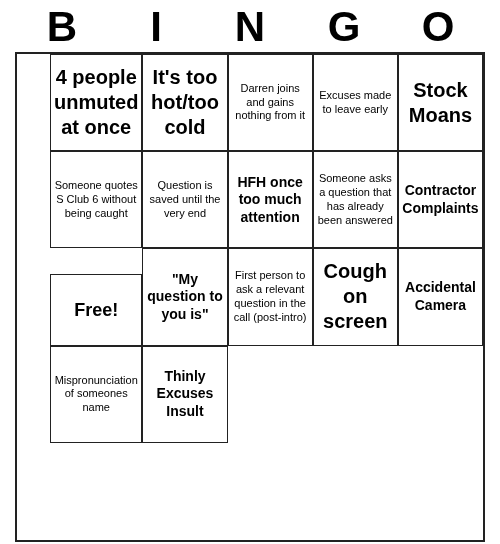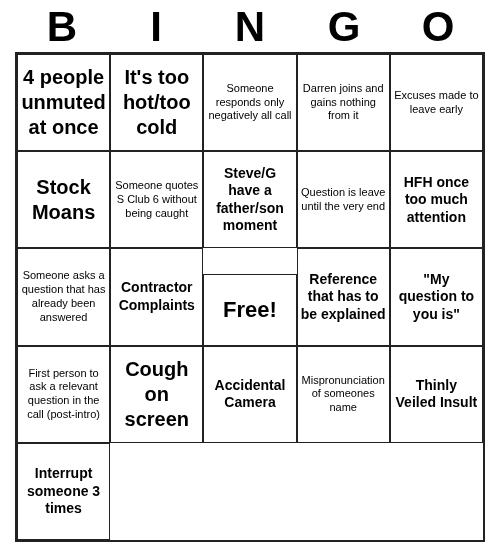--- a/index.html
+++ b/index.html
@@ -26,20 +26,21 @@
       text-align: center;
       line-height: 1;
     }
     .bingo-grid {
       display: grid;
       grid-template-columns: repeat(5, 1fr);
       grid-template-rows: repeat(5, 1fr);
       width: 470px;
       height: 490px;
       border: 2px solid #222;
+      padding-left: 33px;
     }
     .cell {
       border: 1.5px solid #222;
       display: flex;
       align-items: center;
       justify-content: center;
       text-align: center;
       padding: 3px;
       font-size: 11px;
       line-height: 1.25;
@@ -47,21 +48,21 @@
     }
     .cell.large {
       font-size: 20px;
       font-weight: bold;
     }
     .cell.xl {
       font-size: 20px;
       font-weight: bold;
     }
     .cell.free {
-      font-size: 22px;
+      font-size: 18px;
       font-weight: bold;
       margin-top: 26px;
     }
     .cell.medium {
       font-size: 14px;
       font-weight: bold;
     }
   </style>
 </head>
 <body>
@@ -70,32 +71,28 @@
   <span>B</span>
   <span>I</span>
   <span>N</span>
   <span>G</span>
   <span>O</span>
 </div>
 
 <div class="bingo-grid" id="grid">
     <div class="cell large">4 people unmuted at once</div>
     <div class="cell large">It's too hot/too cold</div>
-    <div class="cell">Someone responds only negatively all call</div>
     <div class="cell">Darren joins and gains nothing from it</div>
     <div class="cell">Excuses made to leave early</div>
     <div class="cell xl">Stock Moans</div>
     <div class="cell">Someone quotes S Club 6 without being caught</div>
-    <div class="cell medium">Steve/G have a father/son moment</div>
-    <div class="cell">Question is leave until the very end</div>
+    <div class="cell">Question is saved until the very end</div>
     <div class="cell medium">HFH once too much attention</div>
     <div class="cell">Someone asks a question that has already been answered</div>
     <div class="cell medium">Contractor Complaints</div>
     <div class="cell free">Free!</div>
-    <div class="cell medium">Reference that has to be explained</div>
     <div class="cell medium">"My question to you is"</div>
     <div class="cell">First person to ask a relevant question in the call (post-intro)</div>
     <div class="cell xl">Cough on screen</div>
     <div class="cell medium">Accidental Camera</div>
     <div class="cell">Mispronunciation of someones name</div>
-    <div class="cell medium">Thinly Veiled Insult</div>
-    <div class="cell medium">Interrupt someone 3 times</div>
+    <div class="cell medium">Thinly Excuses Insult</div>
   </div>
 
 </body></html>

